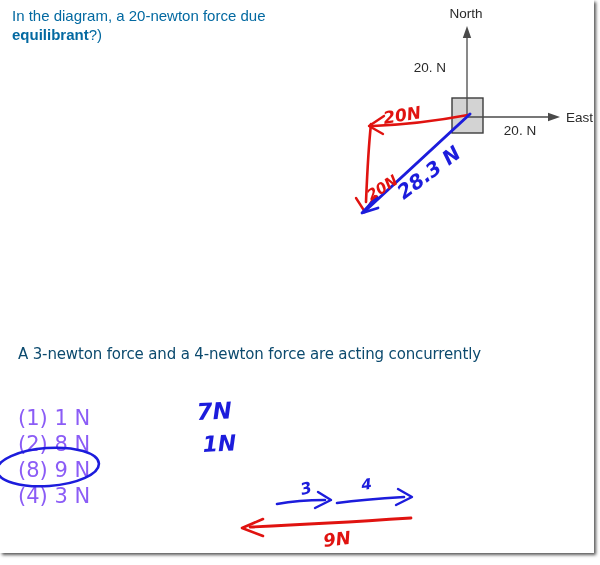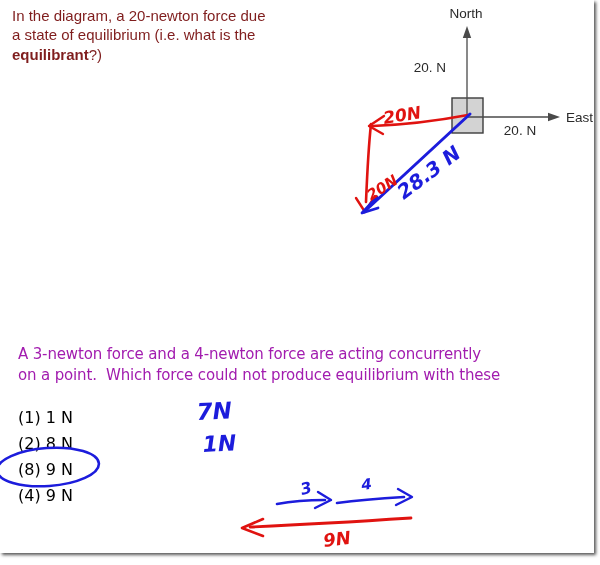--- a/index.html
+++ b/index.html
@@ -10,35 +10,35 @@
   }
   .page{
     position:absolute;left:0;top:0;width:594px;height:553px;
     background:#ffffff;
     box-shadow:2px 2px 3px rgba(70,70,70,0.9);
   }
   
   .q1{
     position:absolute;left:12px;top:6px;width:330px;
     font-family:"Liberation Sans",sans-serif;
-    font-size:15px;line-height:19.3px;color:#7f1d1d;
+    font-size:15px;line-height:19.3px;color:#0369a1;
   }
   .q1 .line{white-space:pre;}
   .q1 .bold{font-weight:bold;}
   
   .q2{
     position:absolute;left:18px;top:344px;width:560px;
     font-family:"DejaVu Sans",sans-serif;
-    font-size:15px;line-height:20.5px;color:#a21caf;letter-spacing:-0.15px;
+    font-size:15px;line-height:20.5px;color:#0c4a6e;letter-spacing:-0.15px;
   }
   .q2 .line{white-space:pre;}
   .choices{
     position:absolute;left:18px;top:405px;
     font-family:"DejaVu Sans",sans-serif;
-    font-size:16px;line-height:26px;color:#000000;
+    font-size:21px;line-height:26px;color:#8b5cf6;
   }
   .choices .line{white-space:pre;}
   
   svg.overlay{
     position:absolute;left:0;top:0;width:600px;height:565px;
   }
   .print-label{
     font-family:"Liberation Sans",sans-serif;
     font-size:13.5px;
   }
@@ -48,34 +48,32 @@
     font-weight:bold;
   }
 </style>
 </head>
 <body>
 
 <div class="page"></div>
 
 <div class="q1">
   <div class="line">In the diagram, a 20-newton force due</div>
-  <div class="line">a state of equilibrium (i.e. what is the</div>
   <div class="line"><span class="bold">equilibrant</span><span>?)</span></div>
 </div>
 
 <div class="q2">
   <div class="line">A 3-newton force and a 4-newton force are acting concurrently</div>
-  <div class="line">on a point.  Which force could not produce equilibrium with these</div>
 </div>
 
 <div class="choices">
   <div class="line">(1) 1 N</div>
   <div class="line">(2) 8 N</div>
   <div class="line">(8) 9 N</div>
-  <div class="line">(4) 9 N</div>
+  <div class="line">(4) 3 N</div>
 </div>
 
 <svg class="overlay" viewBox="0 0 600 565">
 
   <g>
     <rect x="452" y="98" width="31" height="35" stroke="#3c3c3c" stroke-width="1.4" fill="#d3d3d3"></rect>
     <line x1="467" y1="117" x2="467" y2="36" stroke-width="1.3" stroke="#4a4a4a"></line>
     <polygon points="467,26 462.8,38 471.2,38" fill="#4a4a4a"></polygon>
     <line x1="467" y1="117" x2="550" y2="117" stroke-width="1.3" stroke="#4a4a4a"></line>
     <polygon points="560,117 548,112.8 548,121.2" fill="#4a4a4a"></polygon>

